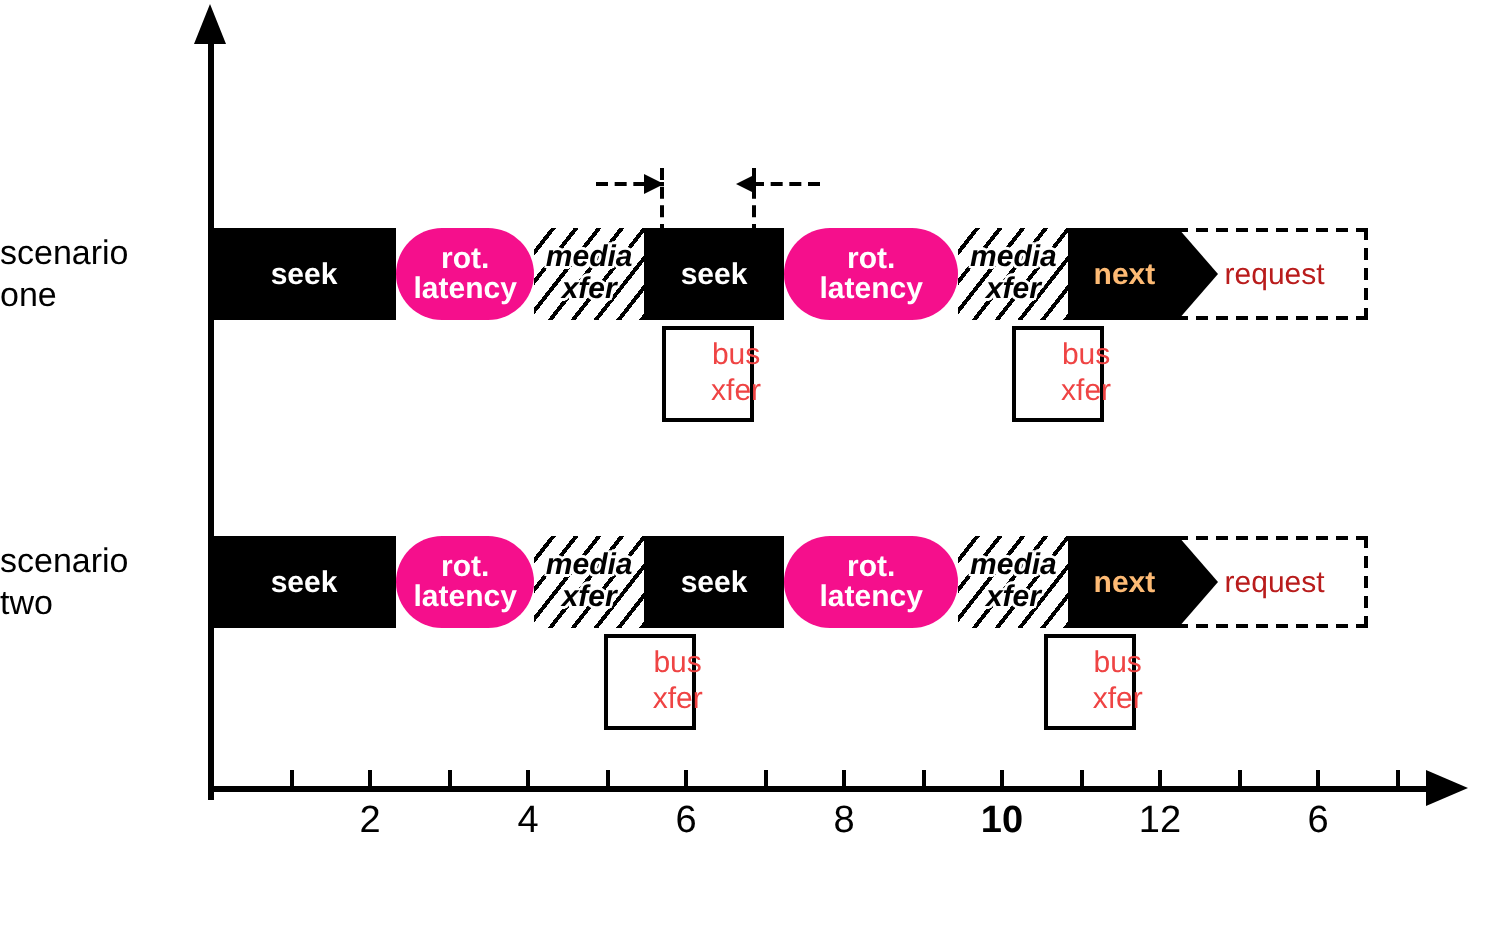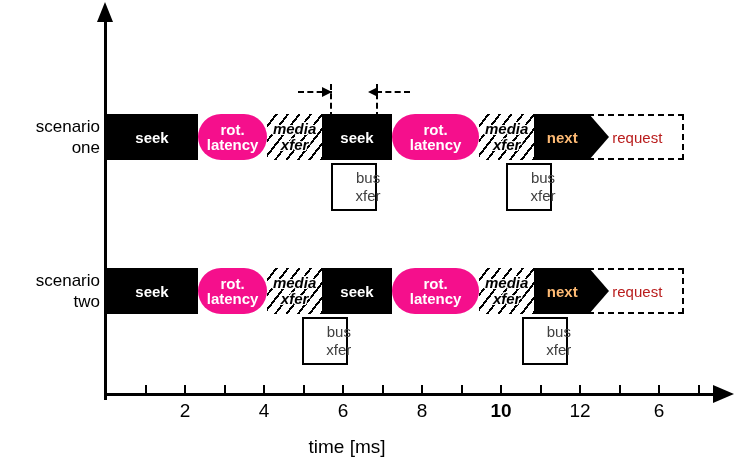--- a/index.html
+++ b/index.html
@@ -92,21 +92,21 @@
     text-align: center;
     font-size: 19px;
   }
   .x-axis-title span { position: relative; left: -25px; }
 
   
   .row-label {
     position: absolute;
     left: 0;
     width: 100px;
-    text-align: right;
+    text-align: left;
     font-size: 17px;
     line-height: 21px;
   }
 
   
   .bar {
     position: absolute;
     height: 46px;
   }
   .seg {
@@ -188,21 +188,21 @@
     position: absolute;
     box-sizing: border-box;
     border: 2px solid #000;
     background: #ffffff;
     display: flex;
     flex-direction: column;
     align-items: center;
     justify-content: center;
     font-size: 15px;
     line-height: 18px;
-    color: #404040;
+    color: #ef4444;
     padding-left: 28px;
   }
 
   
   .anno-text {
     position: absolute;
     text-align: center;
     font-size: 17px;
     line-height: 22px;
     white-space: pre-line;
@@ -261,23 +261,20 @@
     </div>
   <div id="tick-labels">
       <div class="tick-label" style="left: 185px;">2</div>
       <div class="tick-label" style="left: 264px;">4</div>
       <div class="tick-label" style="left: 343px;">6</div>
       <div class="tick-label" style="left: 422px;">8</div>
       <div class="tick-label" style="left: 501px; font-weight: bold;">10</div>
       <div class="tick-label" style="left: 580px;">12</div>
       <div class="tick-label" style="left: 659px;">6</div>
     </div>
-  <div class="x-axis-title">
-    <span>time [ms]</span>
-  </div>
 
   <div class="vline" style="left:330px; top:84px; height:34px;"></div>
   <div class="vline" style="left:376px; top:84px; height:34px;"></div>
   <div class="hline" style="left:298px; top:91px; width:34px;"></div>
   <div class="hline" style="left:376px; top:91px; width:34px;"></div>
   <div class="arrow-r" style="left:322px; top:87px;"></div>
   <div class="arrow-l" style="left:368px; top:87px;"></div>
 
   <div id="rows">
       <div class="row-label" style="top: 116px; white-space: pre-line;">scenario

